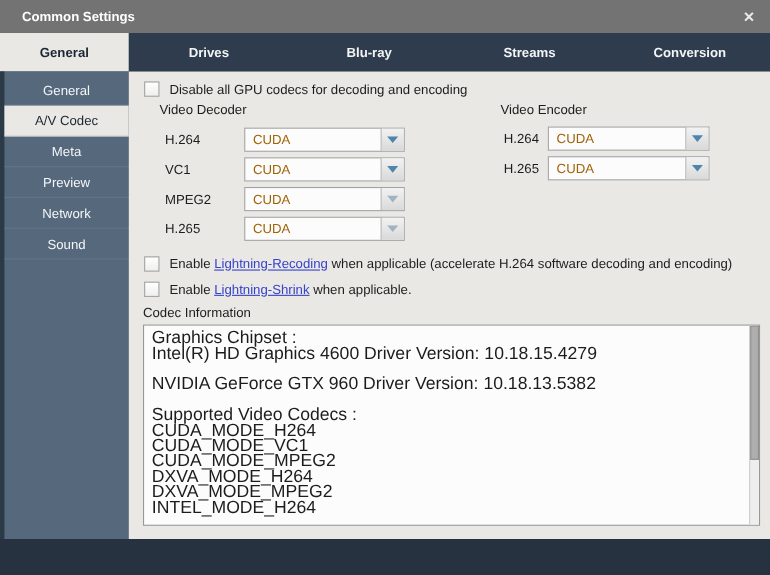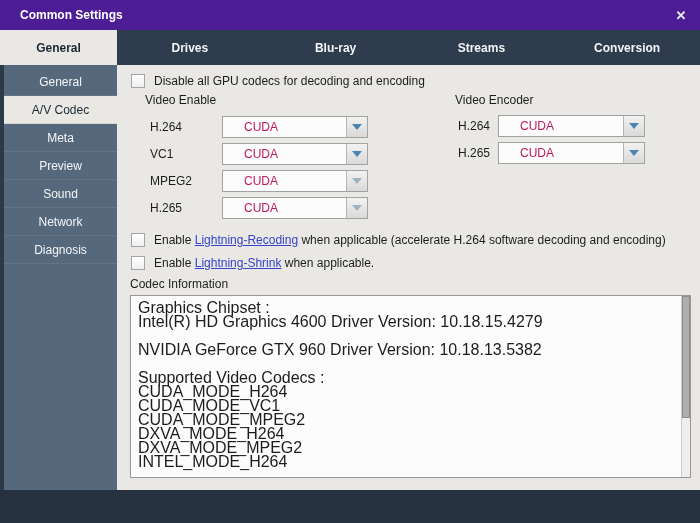--- a/index.html
+++ b/index.html
@@ -2,21 +2,21 @@
 <html><head>
 <meta charset="utf-8">
 <style>
   * { margin:0; padding:0; box-sizing:border-box; }
   html,body { width:700px; height:523px; font-family:"Liberation Sans", sans-serif; }
   #window {
     position:relative; width:700px; height:523px; overflow:hidden;
     background:#1a2533;
   }
   
-  .titlebar { position:absolute; left:0; top:0; width:700px; height:30px; background:#4c1d95; }
+  .titlebar { position:absolute; left:0; top:0; width:700px; height:30px; background:#737373; }
   .title { position:absolute; left:20px; top:8px; font-size:12px; font-weight:bold; color:#ffffff; }
   .close { position:absolute; right:10px; top:7px; width:18px; height:18px; color:#e8ecf0;
            font-size:13px; font-weight:bold; text-align:center; line-height:18px; cursor:pointer; }
   
   .tabrow { position:absolute; left:0; top:30px; width:700px; height:35px; display:flex; background:#2e3c4d; }
   .tab { flex:1; display:flex; align-items:center; justify-content:center;
          font-size:12px; font-weight:bold; color:#f2f4f6; cursor:pointer; }
   .tab.first { flex:none; width:117px; }
   .tab.selected { background:#e9e8e4; color:#1c2733; }
   
@@ -27,21 +27,21 @@
                font-size:12px; color:#f4f6f8; border-bottom:1px solid #627487; cursor:pointer; }
   .side-item.selected { background:#e9e8e4; color:#1c2733; border-bottom:1px solid #d6d5d1; }
   
   .content { position:absolute; left:117px; top:0; width:583px; height:425px; background:#e9e8e4; color:#1d1d1d; }
   .chkrow { position:absolute; display:flex; align-items:center; font-size:12px;text-align:right; }
   .chk { width:14px; height:14px; background:linear-gradient(#ffffff,#efefef); border:1px solid #a5a5a5;
          margin-right:9px; flex:none; cursor:pointer; }
   .sect-title { position:absolute; font-size:12px; color:#1d1d1d; }
   .fieldlabel { position:absolute; font-size:12px; color:#1d1d1d; }
   .combo { position:absolute; height:22px; background:#fcfcfc; border:1px solid #a2a2a2; display:flex; cursor:pointer; }
-  .combo .val { flex:1; font-size:12px; line-height:20px; padding-left:21px; color:#be185d; }
+  .combo .val { flex:1; font-size:12px; line-height:20px; padding-left:7px; color:#a16207; }
   .combo .arrowbox { width:21px; border-left:1px solid #b5b5b5; background:linear-gradient(#f2f2f2,#d9d9d9);
                      display:flex; align-items:center; justify-content:center; }
   .tri { width:0; height:0; border-left:5px solid transparent; border-right:5px solid transparent;
          border-top:6px solid #4f84ad; }
   .combo.disabled .tri { border-top-color:#9fb3c2; }
   .linktext a, .link { color:#3743cb; text-decoration:underline; cursor:pointer; }
   .info-label { position:absolute; font-size:12px; }
   .infobox { position:absolute; left:13px; top:230px; width:561px; height:183px;
              background:#fcfcfc; border:1px solid #979797; overflow:hidden; }
   .infotext { position:absolute; left:7px; top:5px; right:14px; font-size:16px; color:#1c1c1c; }
@@ -72,33 +72,32 @@
     <div class="tab">Conversion</div>
   </div>
 
   <div class="body">
 
     <div class="sidebar">
       <div class="side-item">General</div>
       <div class="side-item selected">A/V Codec</div>
       <div class="side-item">Meta</div>
       <div class="side-item">Preview</div>
+      <div class="side-item">Network</div>
       <div class="side-item">Sound</div>
-      <div class="side-item">Network</div>
-      <div class="side-item">Diagnosis</div>
     </div>
 
     <div class="content">
 
       <div class="chkrow" style="left:14px; top:9px;">
         <div class="chk"></div>
         <span>Disable all GPU codecs for decoding and encoding</span>
       </div>
 
-      <div class="sect-title" style="left:28px; top:28px;">Video Enable</div>
+      <div class="sect-title" style="left:28px; top:28px;">Video Decoder</div>
       <div class="sect-title" style="left:338px; top:28px;">Video Encoder</div>
 
       <div class="fieldlabel" style="left:33px; top:55px;">H.264</div>
       <div class="combo" style="left:105px; top:51px; width:146px;">
         <div class="val">CUDA</div>
         <div class="arrowbox">
             <div class="tri"></div>
           </div>
       </div>
 

